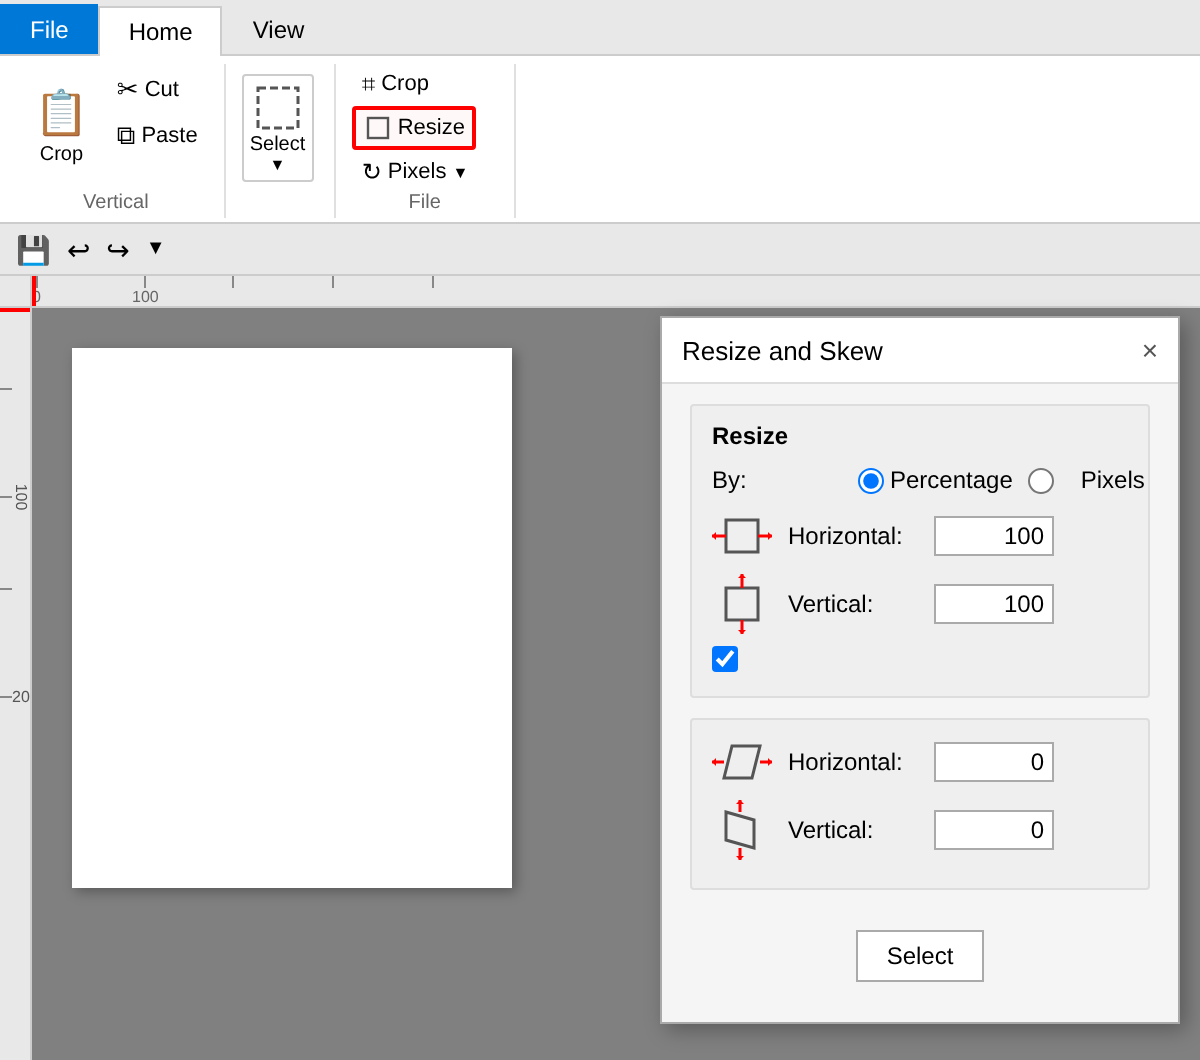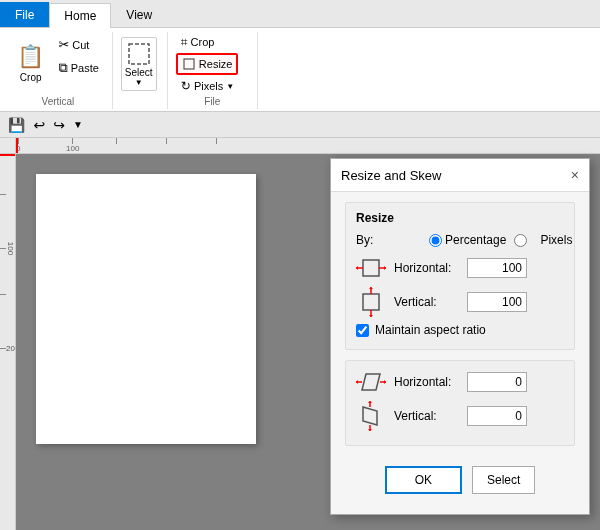--- a/index.html
+++ b/index.html
@@ -261,21 +261,20 @@
                   <polygon points="13,2 17,2 15,0" fill="red"></polygon>
                   <polygon points="13,28 17,28 15,30" fill="red"></polygon>
                 </svg>
               </div>
               <span class="dialog-label">Vertical:</span>
               <input type="text" class="dialog-input" value="100" style="">
             </div>
 
             <div class="checkbox-row">
               <input type="checkbox" checked="" style="">
-              <span>Maintain aspect ratio</span>
             </div>
           </div>
 
           <div class="dialog-section">
 
             <div class="dialog-row">
               <div class="dialog-icon">
                 <svg width="30" height="24" viewBox="0 0 30 24">
 
                   <polygon points="10,4 24,4 20,20 6,20" fill="none" stroke="#555" stroke-width="1.5"></polygon>
@@ -299,21 +298,20 @@
                   <polygon points="12,2 16,2 14,0" fill="red"></polygon>
                   <polygon points="12,28 16,28 14,30" fill="red"></polygon>
                 </svg>
               </div>
               <span class="dialog-label">Vertical:</span>
               <input type="text" class="dialog-input" value="0" style="">
             </div>
           </div>
 
           <div class="dialog-buttons">
-            <button class="btn-ok">OK</button>
             <button class="btn-cancel">Select</button>
           </div>
 
         </div>
       </div>
     </div>
 
   </div>
 </div>
 

